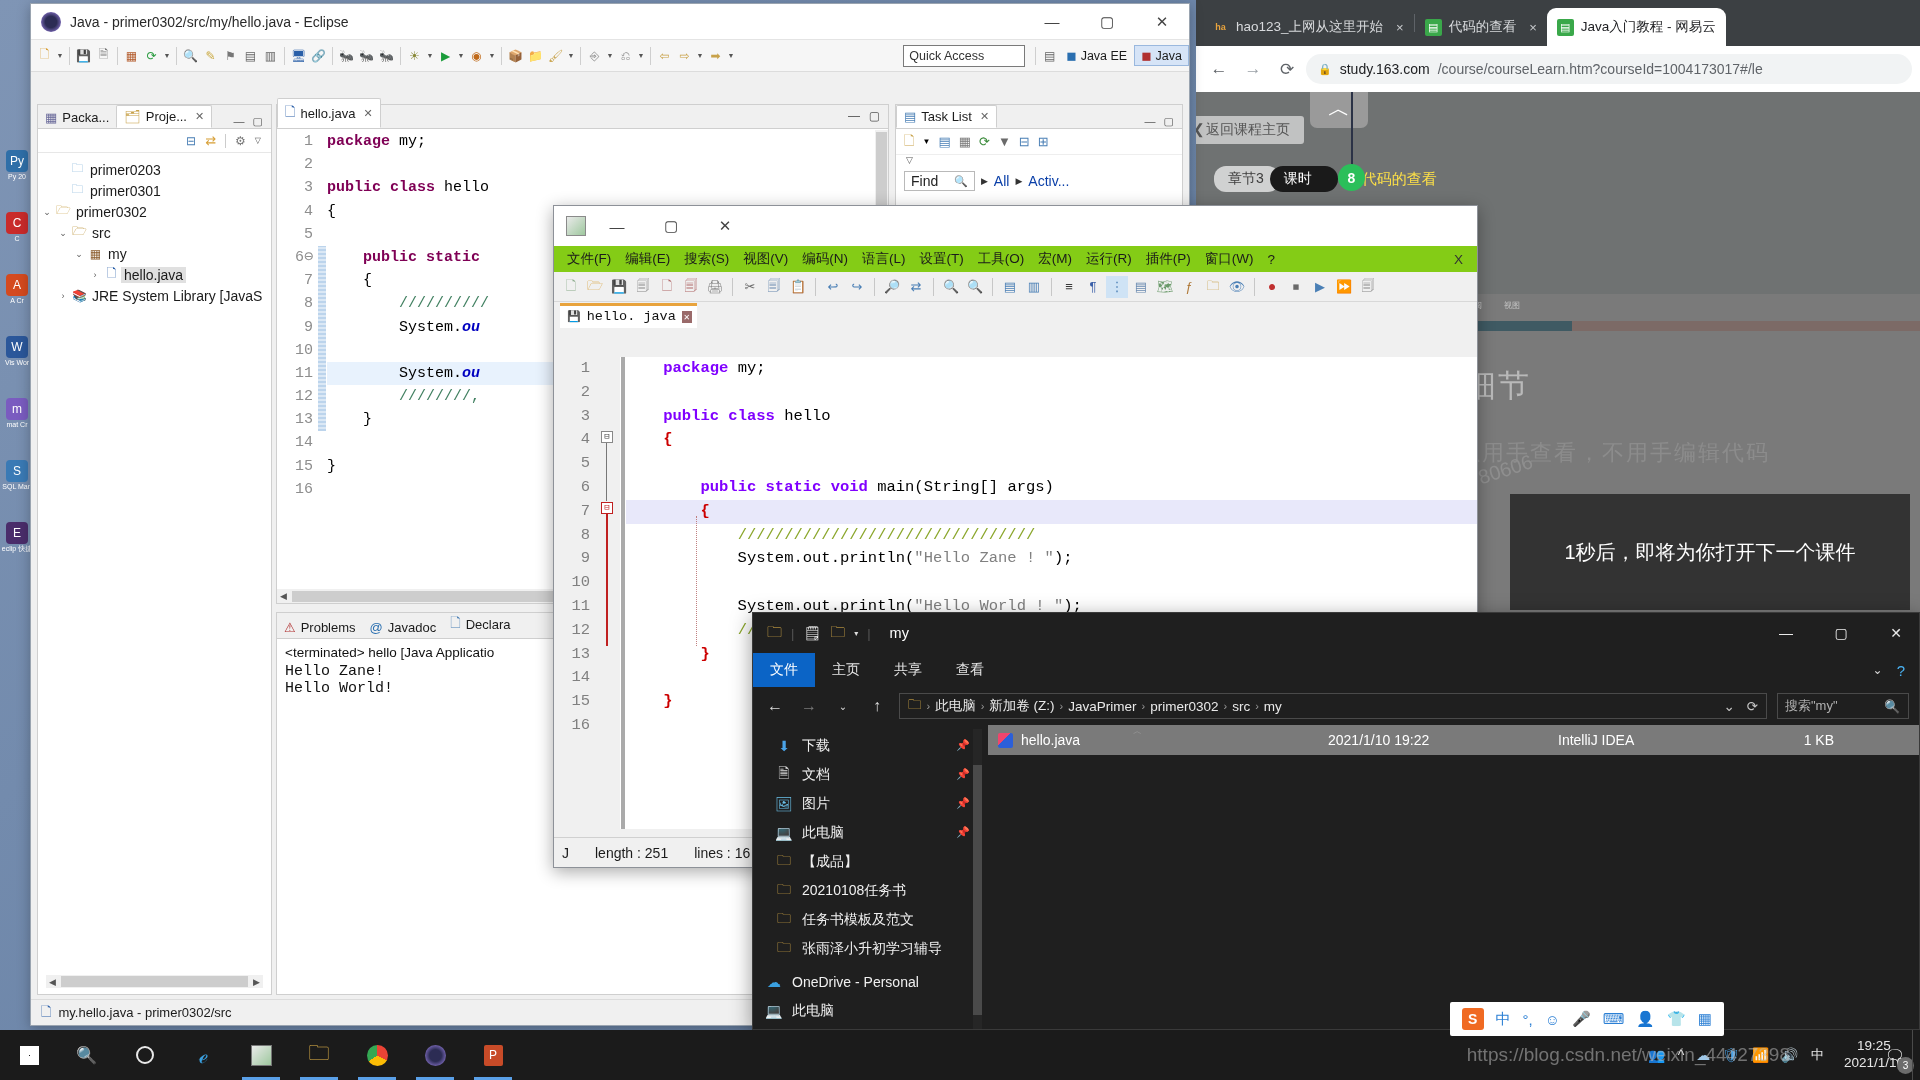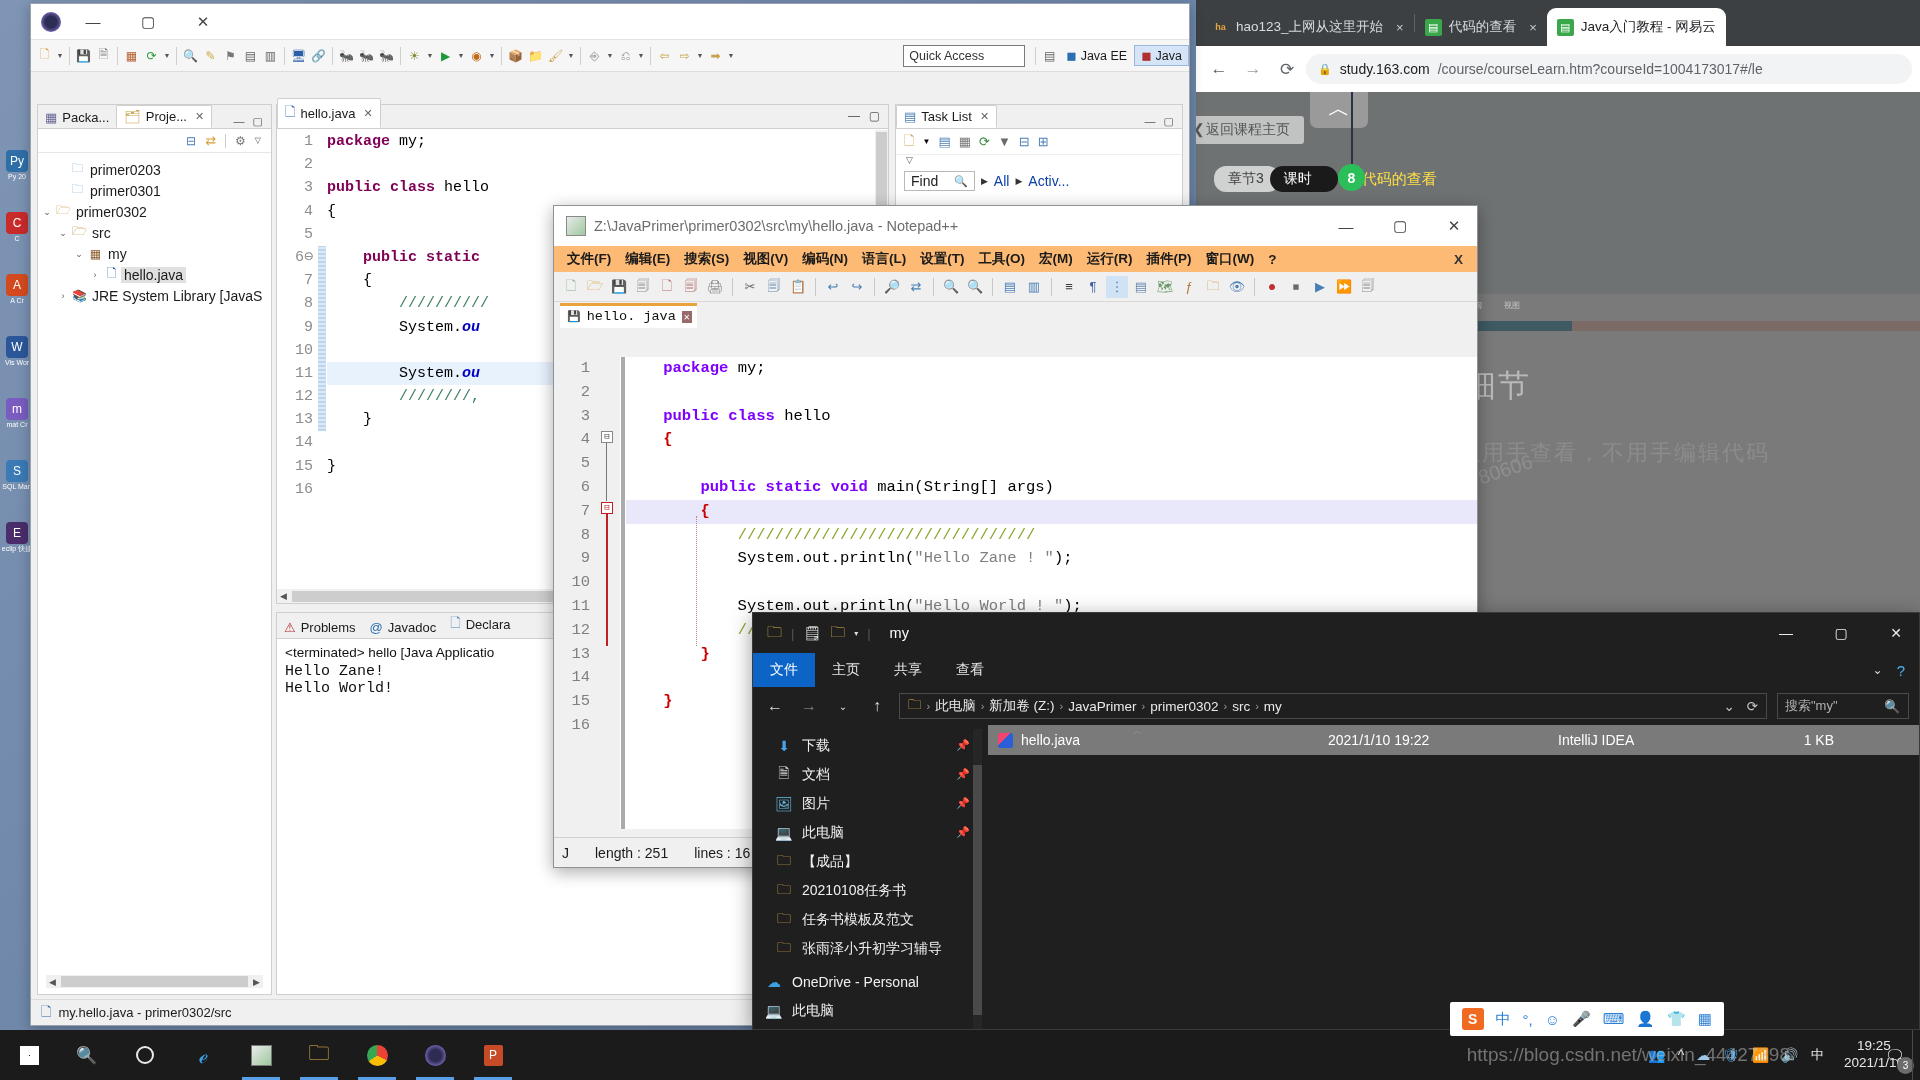--- a/index.html
+++ b/index.html
@@ -169,22 +169,22 @@
   #ecl-status { position:absolute; left:0; right:0; bottom:0; height:26px; background:#f0f0f0;
       border-top:1px solid #dcdcdc; display:flex; align-items:center; gap:7px; padding-left:10px;
       font-size:13px; color:#1b1b1b; }
 
   
   #npp { position:absolute; left:553px; top:205px; width:925px; height:663px;
       background:#f0f0f0; border:1px solid #8d9198; box-shadow:0 4px 16px #0005; }
   #npp-title { height:40px; display:flex; align-items:center; gap:8px; padding-left:12px;
       background:#fff; }
   #npp-title .ttxt { font-size:14.5px; color:#6d6d6d; flex:1; }
-  #npp-menu { height:26px; display:flex; align-items:center; background:#fdba74;
-      font-size:13.5px; color:#1b1b1b; padding-left:6px;font-weight:bold; }
+  #npp-menu { height:26px; display:flex; align-items:center; background:#84cc16;
+      font-size:13.5px; color:#1b1b1b; padding-left:6px; }
   #npp-menu span { padding:3px 7px; }
   #npp-menu .mx { margin-left:auto; padding-right:14px; color:#333; }
   #npp-toolbar { height:30px; background:#f0f0f0; display:flex; align-items:center;
       padding-left:6px; gap:2px; border-bottom:1px solid #d8d8d8; }
   .nbi { width:22px; height:22px; display:flex; align-items:center; justify-content:center;
       font-size:13px; }
   .nsep { width:1px; height:18px; background:#c7c7c7; margin:0 4px; }
   #npp-tabs { height:26px; background:#f0f0f0; display:flex; align-items:flex-end;
       padding-left:6px; }
   #npp-tab { display:flex; align-items:center; gap:6px; background:#fff; padding:3px 5px 4px 7px;
@@ -360,28 +360,30 @@
 
       <div id="ppt">
         <div id="ppt-menu">
           <span>审阅</span>
           <span>视图</span>
         </div>
         <div id="ppt-ribbon"></div>
         <div id="ppt-h1">写细节</div>
         <div id="ppt-wm">80606</div>
         <div id="ppt-line2">可以用手查看，不用手编辑代码</div>
+        <div id="ppt-toast">1秒后，即将为你打开下一个课件</div>
         <div id="ppt-status">幻灯片</div>
       </div>
     </div>
   </div>
 
   <div id="eclipse">
     <div id="ecl-title">
       <span style="width:20px;height:20px;border-radius:50%;background:radial-gradient(circle,#2c2c54 40%,#6e5fa8 70%);display:inline-block"></span>
+      <span class="ttxt">Java - primer0302/src/my/hello.java - Eclipse</span>
       <span class="winbtn">—</span>
       <span class="winbtn">▢</span>
       <span class="winbtn close">✕</span>
     </div>
     <div id="ecl-toolbar">
       <span class="tbi" style="color:#d8a13a">🗋</span>
         <span class="tbcaret">▼</span>
       <span class="tbsep"></span>
       <span class="tbi" style="color:#7a7a7a">💾</span>
       <span class="tbi" style="color:#7a7a7a">🗎</span>
@@ -611,21 +613,20 @@
 
     <div id="ecl-status">
       <span style="color:#2a5fa8">🗋</span>
       <span>my.hello.java - primer0302/src</span>
     </div>
   </div>
 
   <div id="npp">
     <div id="npp-title">
       <span style="width:20px;height:20px;background:linear-gradient(135deg,#eaeaea,#9ec89e);border:1px solid #8a8a8a;display:inline-block"></span>
-      <span class="ttxt">Z:\JavaPrimer\primer0302\src\my\hello.java - Notepad++</span>
       <span class="winbtn">—</span>
       <span class="winbtn">▢</span>
       <span class="winbtn close">✕</span>
     </div>
     <div id="npp-menu">
       <span>文件(F)</span>
       <span>编辑(E)</span>
       <span>搜索(S)</span>
       <span>视图(V)</span>
       <span>编码(N)</span>

